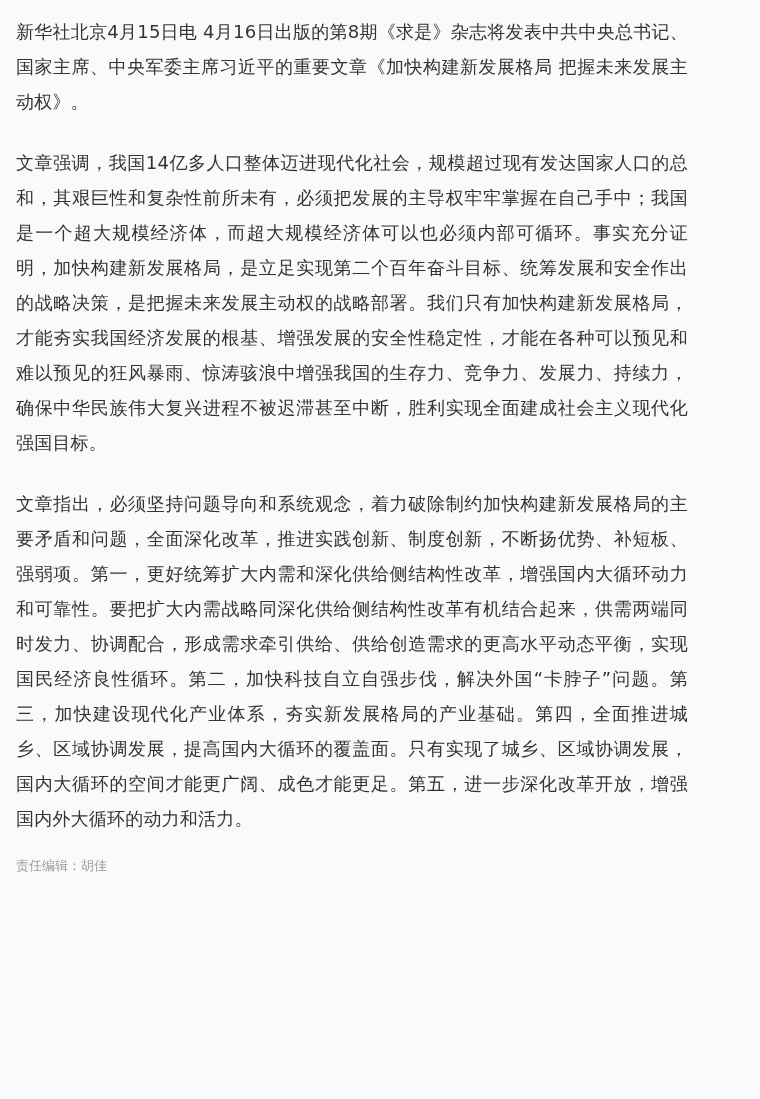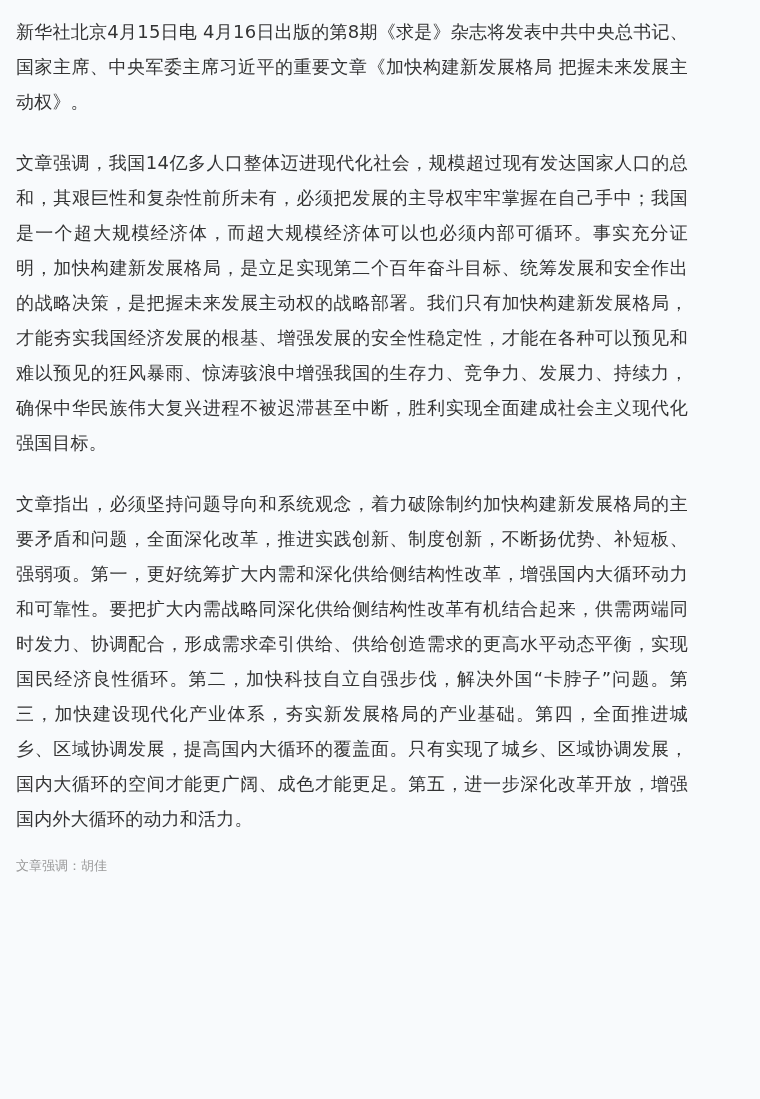--- a/index.html
+++ b/index.html
@@ -35,14 +35,14 @@
       color: #999999;
     }
   </style>
 </head>
 <body>
 
 <div class="article">
   <p class="para">新华社北京4月15日电 4月16日出版的第8期《求是》杂志将发表中共中央总书记、国家主席、中央军委主席习近平的重要文章《加快构建新发展格局 把握未来发展主动权》。</p>
   <p class="para">文章强调，我国14亿多人口整体迈进现代化社会，规模超过现有发达国家人口的总和，其艰巨性和复杂性前所未有，必须把发展的主导权牢牢掌握在自己手中；我国是一个超大规模经济体，而超大规模经济体可以也必须内部可循环。事实充分证明，加快构建新发展格局，是立足实现第二个百年奋斗目标、统筹发展和安全作出的战略决策，是把握未来发展主动权的战略部署。我们只有加快构建新发展格局，才能夯实我国经济发展的根基、增强发展的安全性稳定性，才能在各种可以预见和难以预见的狂风暴雨、惊涛骇浪中增强我国的生存力、竞争力、发展力、持续力，确保中华民族伟大复兴进程不被迟滞甚至中断，胜利实现全面建成社会主义现代化强国目标。</p>
   <p class="para">文章指出，必须坚持问题导向和系统观念，着力破除制约加快构建新发展格局的主要矛盾和问题，全面深化改革，推进实践创新、制度创新，不断扬优势、补短板、强弱项。第一，更好统筹扩大内需和深化供给侧结构性改革，增强国内大循环动力和可靠性。要把扩大内需战略同深化供给侧结构性改革有机结合起来，供需两端同时发力、协调配合，形成需求牵引供给、供给创造需求的更高水平动态平衡，实现国民经济良性循环。第二，加快科技自立自强步伐，解决外国“卡脖子”问题。第三，加快建设现代化产业体系，夯实新发展格局的产业基础。第四，全面推进城乡、区域协调发展，提高国内大循环的覆盖面。只有实现了城乡、区域协调发展，国内大循环的空间才能更广阔、成色才能更足。第五，进一步深化改革开放，增强国内外大循环的动力和活力。</p>
-  <div class="editor">文章强调：胡佳</div>
+  <div class="editor">责任编辑：胡佳</div>
 </div>
 
 </body></html>

